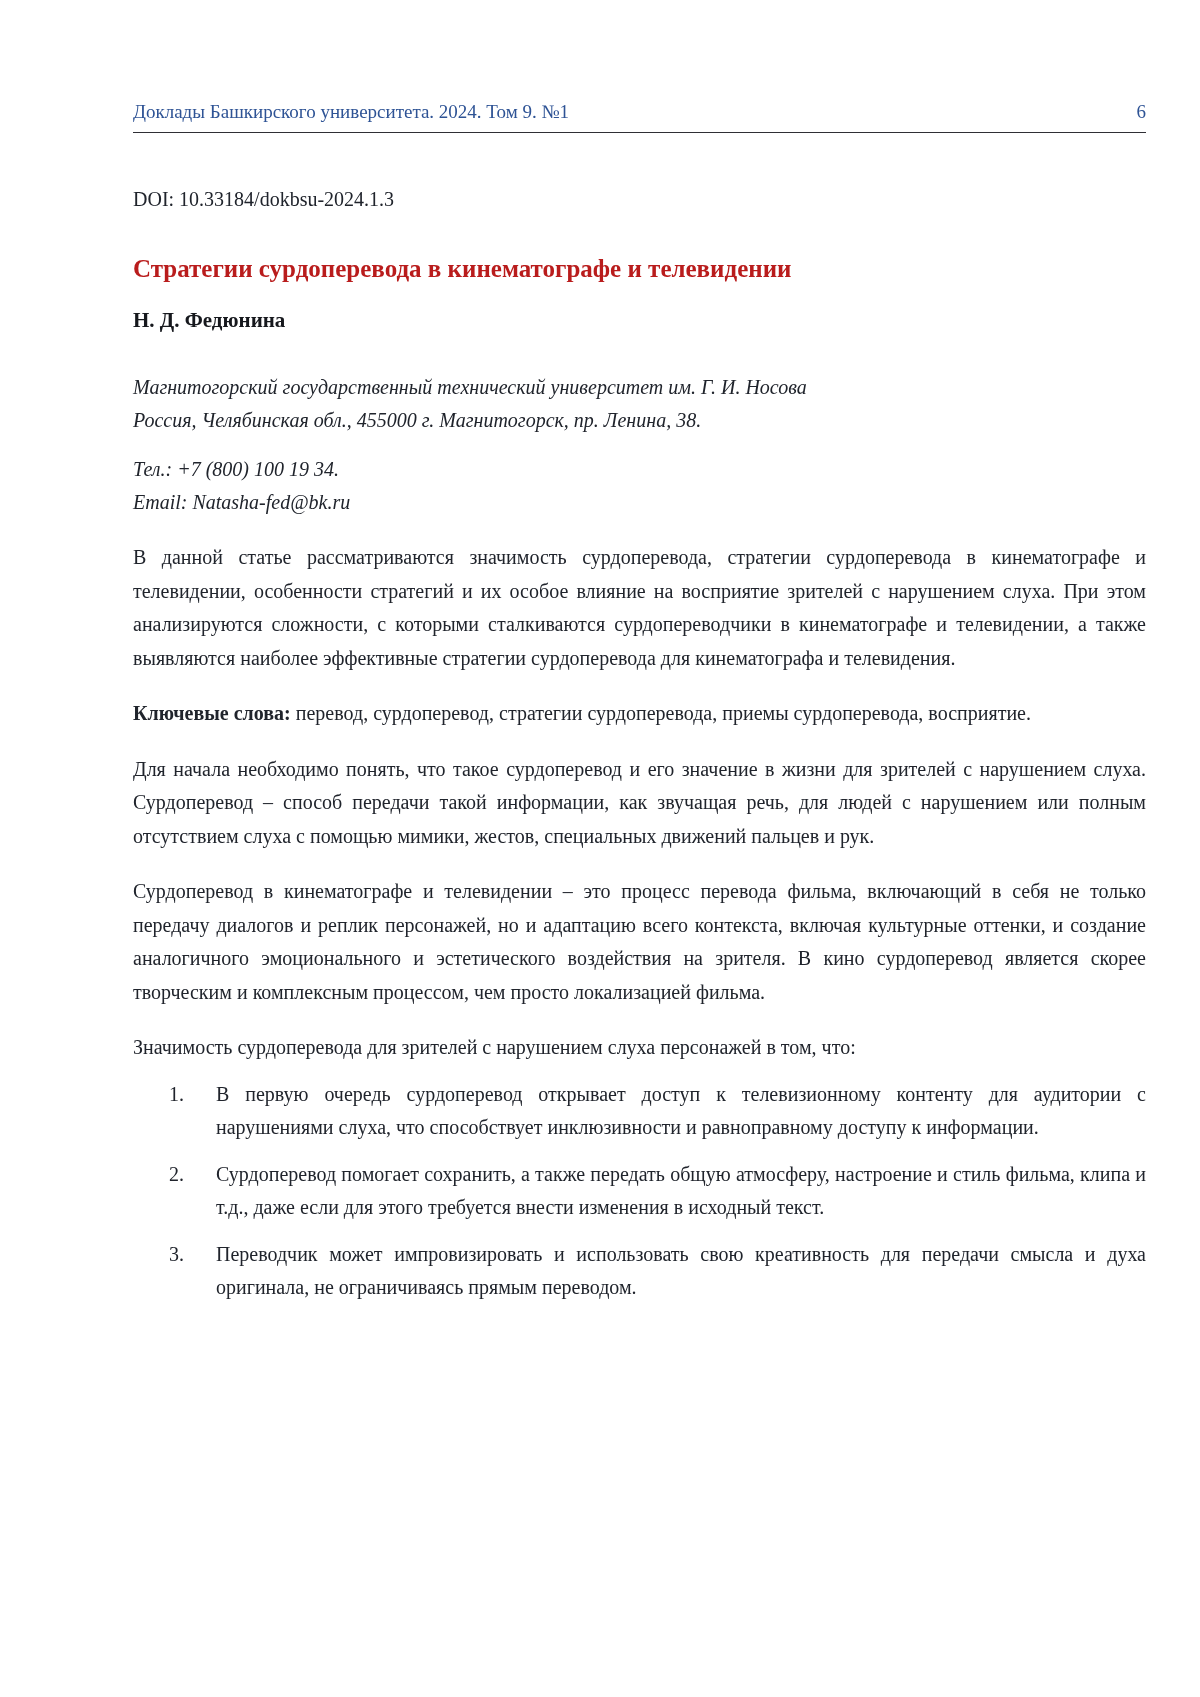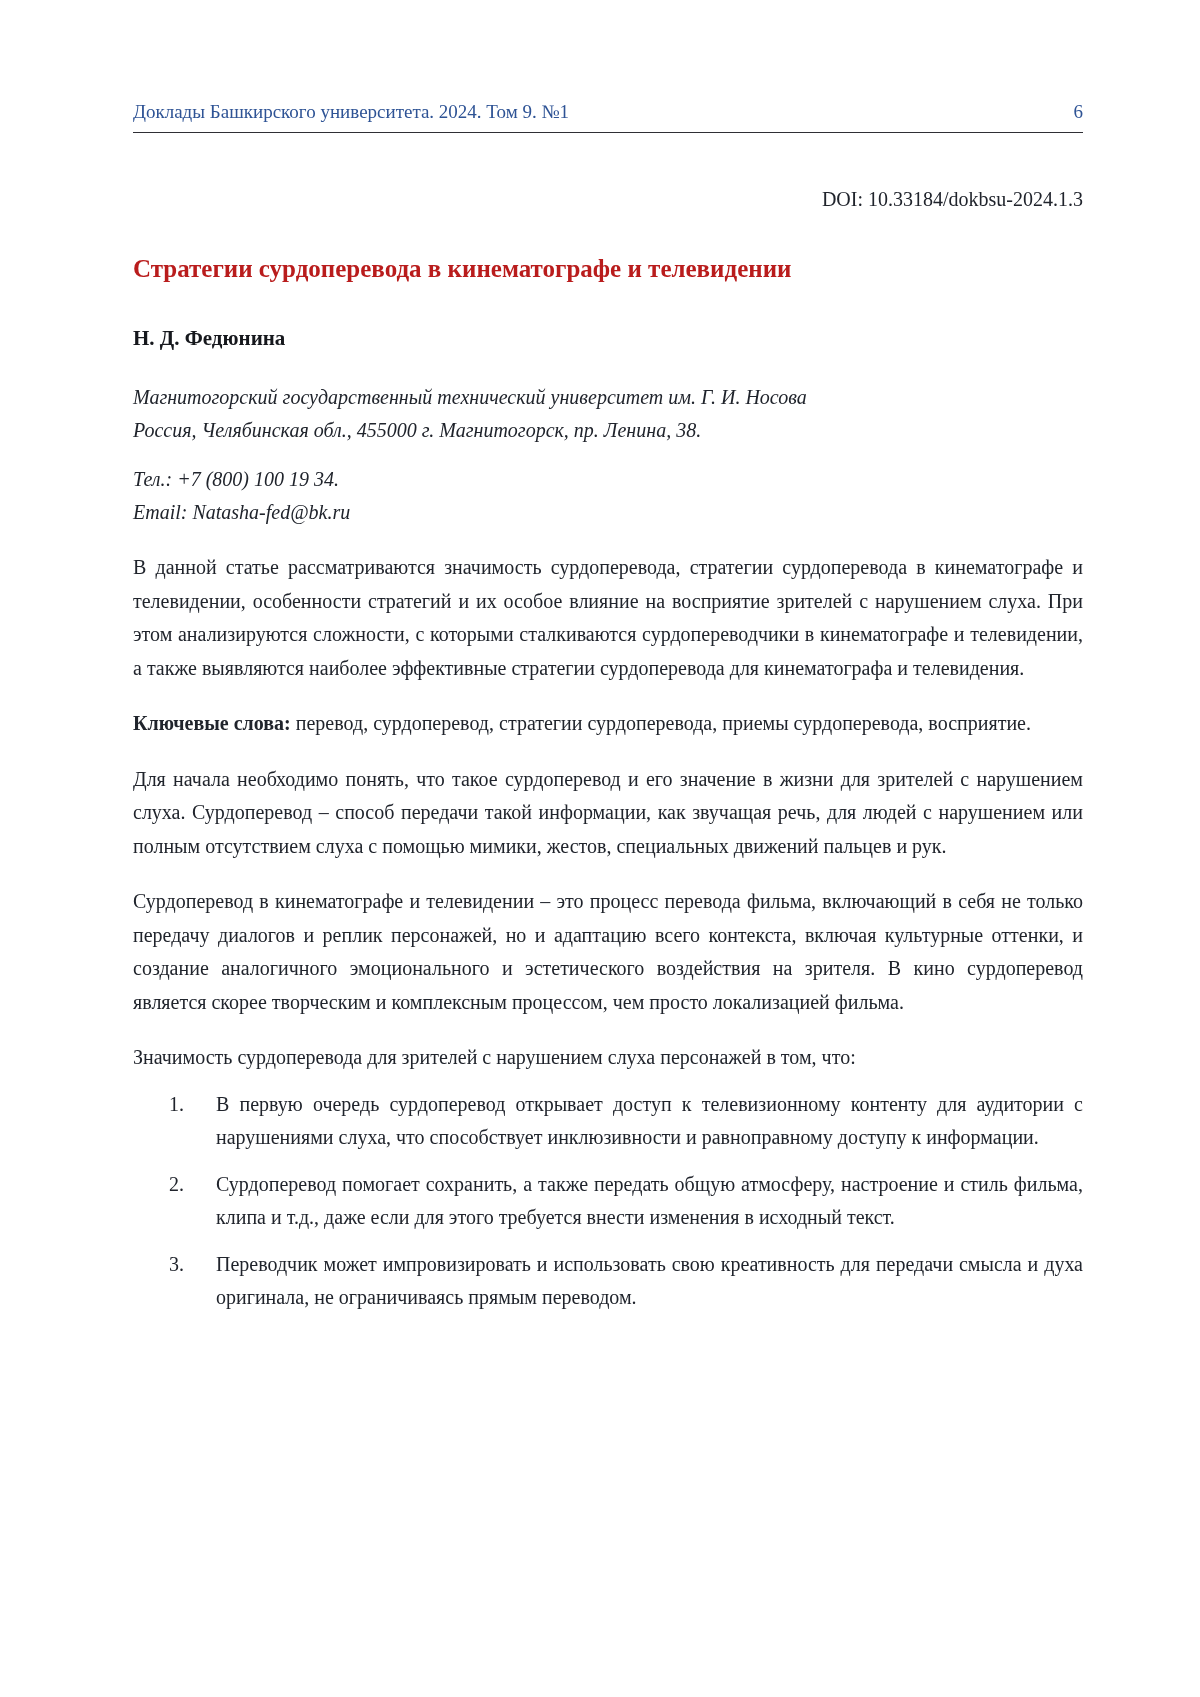--- a/index.html
+++ b/index.html
@@ -7,59 +7,58 @@
     padding: 0;
     background: #ffffff;
   }
   .page {
     position: relative;
     width: 1200px;
     height: 1697px;
     margin: 0 auto;
     background: #ffffff;
     box-sizing: border-box;
-    padding: 100px 117px 60px 133px;
+    padding: 100px 54px 60px 133px;
     font-family: "Liberation Serif", "DejaVu Serif", serif;
     color: #20242c;
   }
   .running-head {
     display: flex;
     justify-content: space-between;
     align-items: baseline;
     color: #2e5395;
     font-size: 19px;
     line-height: 24px;
   }
   .head-rule {
     border: none;
     border-top: 1.5px solid #2f2f35;
     margin: 8px 0 0 0;
   }
   .doi {
     margin-top: 52px;
     font-size: 20px;
     line-height: 28px;
-    text-align: right;
   }
   .article-title {
     margin-top: 40px;
     font-size: 25px;
     line-height: 32px;
     font-weight: bold;
     color: #b91c1c;
   }
   .author {
-    margin-top: 40px;
+    margin-top: 22px;
     font-size: 21px;
     line-height: 26px;
     font-weight: bold;
     color: #16181d;
   }
   .affiliation {
-    margin-top: 30px;
+    margin-top: 38px;
     font-style: italic;
     font-size: 20px;
     line-height: 33px;
   }
   .contact {
     margin-top: 16px;
     font-style: italic;
     font-size: 20px;
     line-height: 33px;
   }

